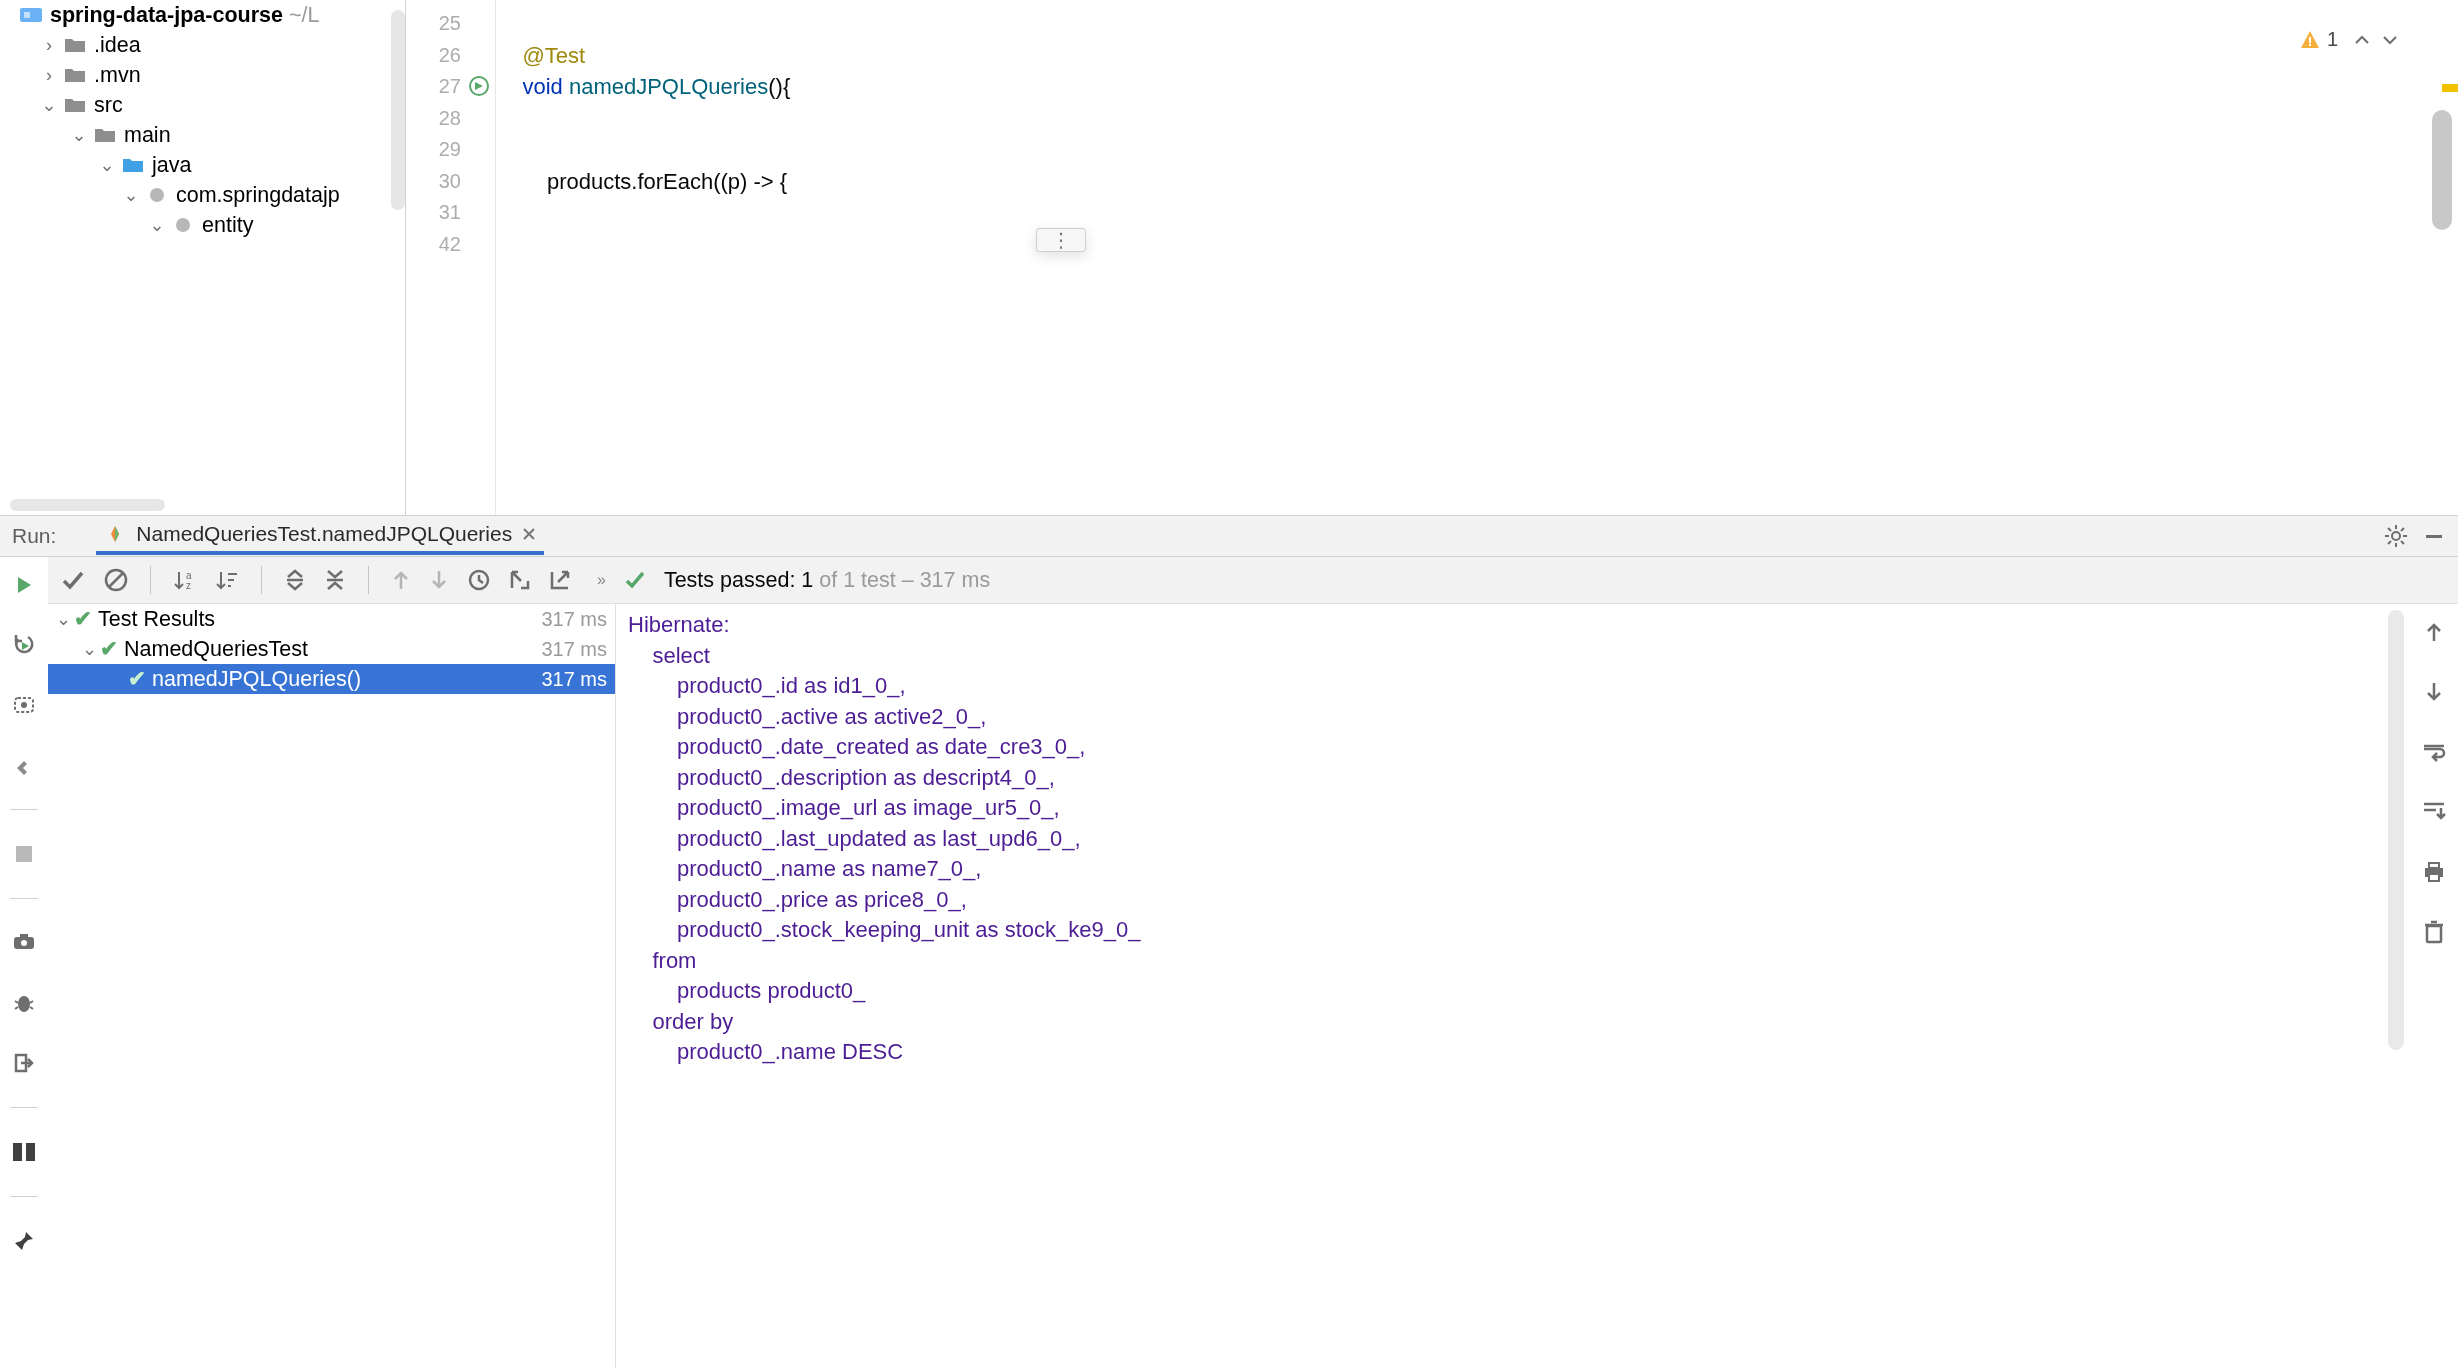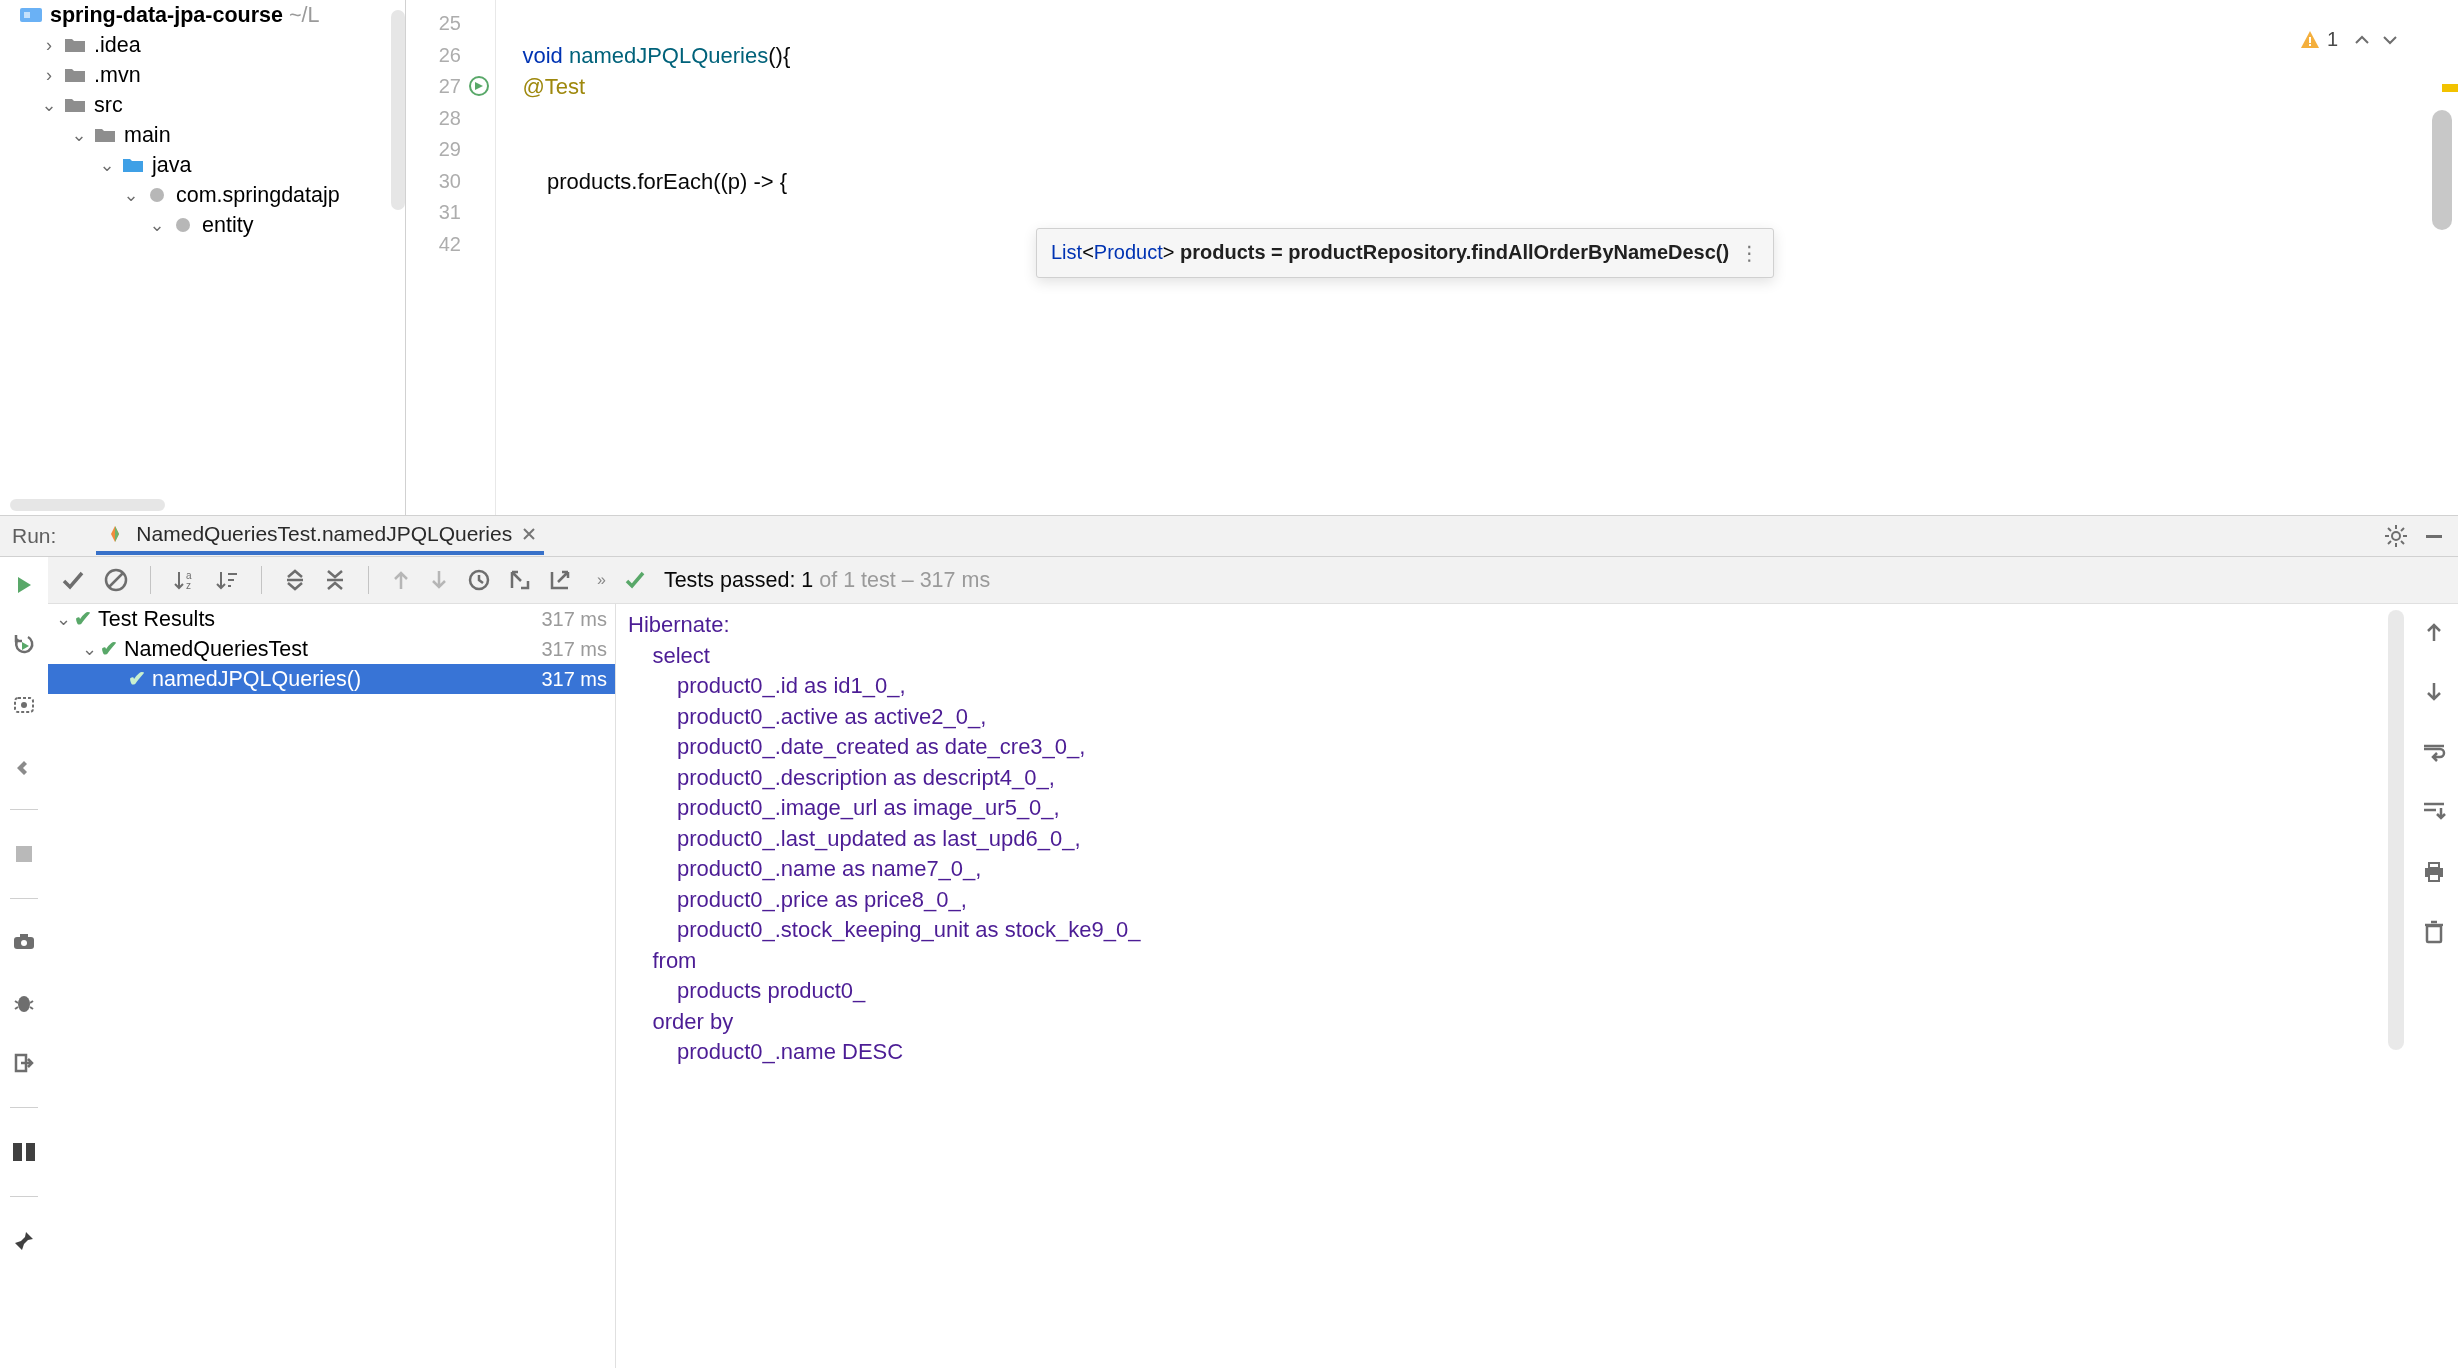--- a/index.html
+++ b/index.html
@@ -180,31 +180,28 @@
           </span>
         </div>
         <div class="ln"><span>28</span></div>
         <div class="ln"><span>29</span></div>
         <div class="ln"><span>30</span></div>
         <div class="ln"><span>31</span></div>
         <div class="ln"><span>42</span></div>
       </div>
       <div class="ed-inner">
         <div class="code-line"><span></span></div>
+        <div class="code-line">    <span class="c-ann">@Test</span></div>
         <div class="code-line">    <span class="c-kw">void</span><span class="c-name"> namedJPQLQueries</span><span class="c-mono">(){</span></div>
-        <div class="code-line">    <span class="c-ann">@Test</span></div>
         <div class="code-line"><span></span></div>
         <div class="code-line"><span></span></div>
         <div class="code-line"><span class="c-mono">        products.forEach((p) -&gt; {</span></div>
         <div class="code-line"><span></span></div>
 
         <div class="tooltip">
-          <span>
-            <span class="tt-kw">List</span><span>&lt;</span><span class="tt-kw">Product</span><span>&gt; </span><span class="tt-bold">products = productRepository.findAllOrderByNameDesc()</span>
-          </span>
           <span class="dots">⋮</span>
         </div>
 
         <div class="ed-warn" style="right:60px;">
           <svg width="22" height="22">
               <path d="M11 2 L20 19 L2 19 Z" fill="#f4af3d"></path>
               <rect x="10" y="8" width="2" height="6" fill="#fff"></rect>
               <rect x="10" y="15" width="2" height="2" fill="#fff"></rect>
             </svg>
           <span style="color:#4a4a4a;">1</span>

